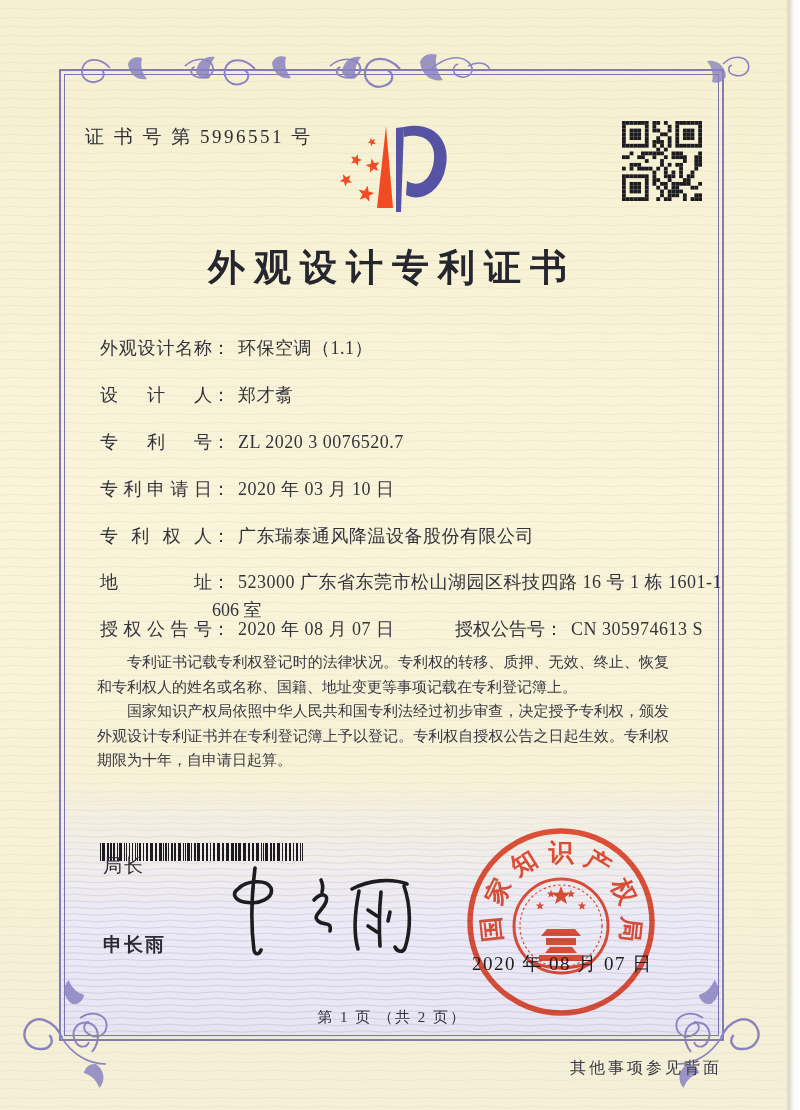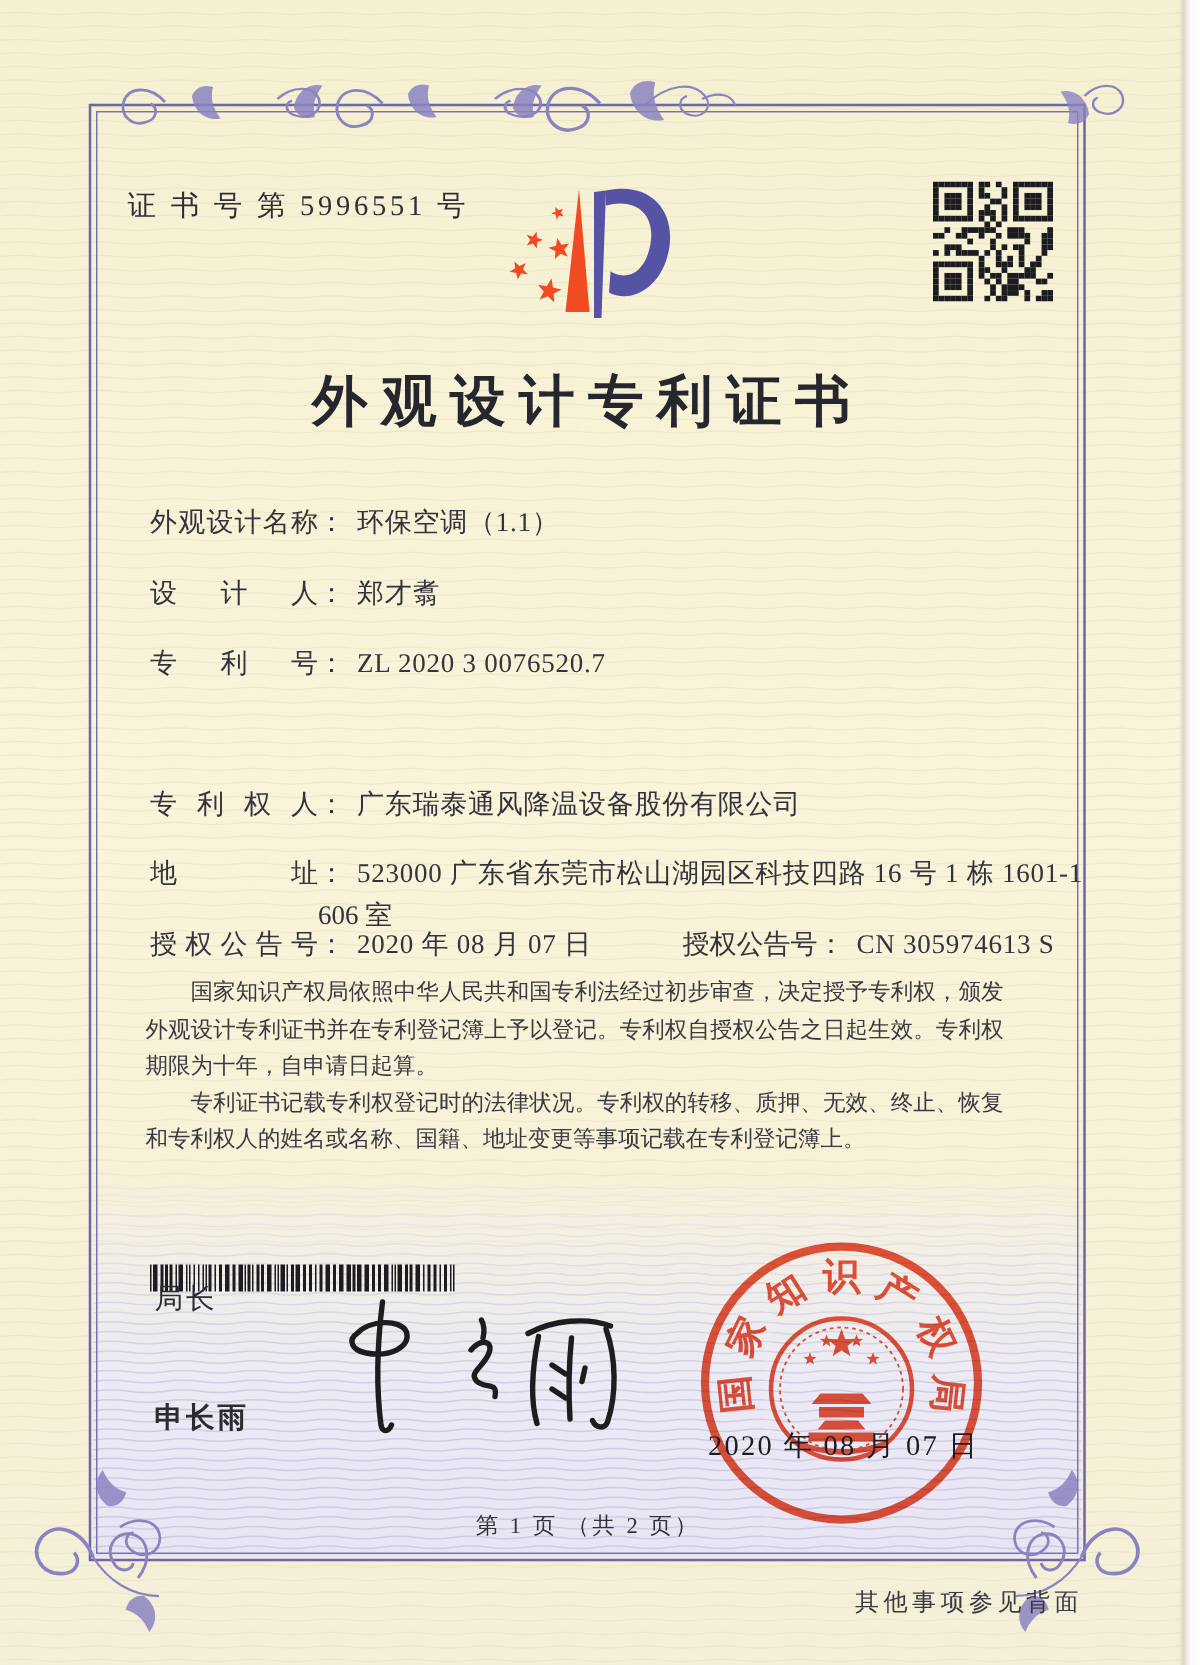--- a/index.html
+++ b/index.html
@@ -521,37 +521,40 @@
 
   <div class="abs row" style="top:336px">
     <span class="lbl">外观设计名称</span><span class="colon">：</span><span class="val">环保空调（1.1）</span>
   </div>
   <div class="abs row" style="top:383px">
     <span class="lbl">设计人</span><span class="colon">：</span><span class="val">郑才翥</span>
   </div>
   <div class="abs row" style="top:430px">
     <span class="lbl">专利号</span><span class="colon">：</span><span class="val">ZL 2020 3 0076520.7</span>
   </div>
+  <div class="abs row" style="top:477px">
+    <span class="lbl">专利申请日</span><span class="colon">：</span><span class="val">2020 年 03 月 10 日</span>
+  </div>
   <div class="abs row" style="top:524px">
     <span class="lbl">专利权人</span><span class="colon">：</span><span class="val">广东瑞泰通风降温设备股份有限公司</span>
   </div>
   <div class="abs row" style="top:570px">
     <span class="lbl">地址</span><span class="colon">：</span><span class="val">523000 广东省东莞市松山湖园区科技四路 16 号 1 栋 1601-1</span>
   </div>
   <div class="abs addr2" style="top:598px">606 室</div>
   <div class="abs row" style="top:617px">
     <span class="lbl">授权公告号</span><span class="colon">：</span><span class="val">2020 年 08 月 07 日</span>
     <span class="grant-right">
       <span>授权公告号</span><span class="colon">：</span><span class="val">CN 305974613 S</span>
     </span>
   </div>
 
   <div class="abs body-text">
+    <p>专利证书记载专利权登记时的法律状况。专利权的转移、质押、无效、终止、恢复和专利权人的姓名或名称、国籍、地址变更等事项记载在专利登记簿上。</p>
     <p>国家知识产权局依照中华人民共和国专利法经过初步审查，决定授予专利权，颁发外观设计专利证书并在专利登记簿上予以登记。专利权自授权公告之日起生效。专利权期限为十年，自申请日起算。</p>
-    <p>专利证书记载专利权登记时的法律状况。专利权的转移、质押、无效、终止、恢复和专利权人的姓名或名称、国籍、地址变更等事项记载在专利登记簿上。</p>
   </div>
 
   <div class="abs barcode" id="barcode"><span style="width: 1px; margin-right: 1px; background: rgb(27, 27, 32);"></span><span style="width: 3px; margin-right: 2px; background: rgb(27, 27, 32);"></span><span style="width: 2px; margin-right: 1px; background: rgb(27, 27, 32);"></span><span style="width: 2px; margin-right: 1px; background: rgb(27, 27, 32);"></span><span style="width: 2px; margin-right: 2px; background: rgb(27, 27, 32);"></span><span style="width: 1px; margin-right: 1px; background: rgb(27, 27, 32);"></span><span style="width: 3px; margin-right: 2px; background: rgb(27, 27, 32);"></span><span style="width: 1px; margin-right: 1px; background: rgb(27, 27, 32);"></span><span style="width: 1px; margin-right: 2px; background: rgb(27, 27, 32);"></span><span style="width: 1px; margin-right: 2px; background: rgb(27, 27, 32);"></span><span style="width: 1px; margin-right: 2px; background: rgb(27, 27, 32);"></span><span style="width: 1px; margin-right: 1px; background: rgb(27, 27, 32);"></span><span style="width: 1px; margin-right: 1px; background: rgb(27, 27, 32);"></span><span style="width: 2px; margin-right: 2px; background: rgb(27, 27, 32);"></span><span style="width: 1px; margin-right: 2px; background: rgb(27, 27, 32);"></span><span style="width: 2px; margin-right: 2px; background: rgb(27, 27, 32);"></span><span style="width: 3px; margin-right: 2px; background: rgb(27, 27, 32);"></span><span style="width: 2px; margin-right: 2px; background: rgb(27, 27, 32);"></span><span style="width: 3px; margin-right: 1px; background: rgb(27, 27, 32);"></span><span style="width: 1px; margin-right: 1px; background: rgb(27, 27, 32);"></span><span style="width: 2px; margin-right: 1px; background: rgb(27, 27, 32);"></span><span style="width: 1px; margin-right: 2px; background: rgb(27, 27, 32);"></span><span style="width: 2px; margin-right: 1px; background: rgb(27, 27, 32);"></span><span style="width: 2px; margin-right: 2px; background: rgb(27, 27, 32);"></span><span style="width: 3px; margin-right: 2px; background: rgb(27, 27, 32);"></span><span style="width: 1px; margin-right: 1px; background: rgb(27, 27, 32);"></span><span style="width: 1px; margin-right: 1px; background: rgb(27, 27, 32);"></span><span style="width: 3px; margin-right: 1px; background: rgb(27, 27, 32);"></span><span style="width: 1px; margin-right: 2px; background: rgb(27, 27, 32);"></span><span style="width: 2px; margin-right: 1px; background: rgb(27, 27, 32);"></span><span style="width: 3px; margin-right: 2px; background: rgb(27, 27, 32);"></span><span style="width: 2px; margin-right: 2px; background: rgb(27, 27, 32);"></span><span style="width: 2px; margin-right: 2px; background: rgb(27, 27, 32);"></span><span style="width: 1px; margin-right: 2px; background: rgb(27, 27, 32);"></span><span style="width: 2px; margin-right: 2px; background: rgb(27, 27, 32);"></span><span style="width: 3px; margin-right: 2px; background: rgb(27, 27, 32);"></span><span style="width: 2px; margin-right: 2px; background: rgb(27, 27, 32);"></span><span style="width: 3px; margin-right: 2px; background: rgb(27, 27, 32);"></span><span style="width: 3px; margin-right: 1px; background: rgb(27, 27, 32);"></span><span style="width: 2px; margin-right: 1px; background: rgb(27, 27, 32);"></span><span style="width: 3px; margin-right: 2px; background: rgb(27, 27, 32);"></span><span style="width: 3px; margin-right: 2px; background: rgb(27, 27, 32);"></span><span style="width: 2px; margin-right: 2px; background: rgb(27, 27, 32);"></span><span style="width: 2px; margin-right: 2px; background: rgb(27, 27, 32);"></span><span style="width: 3px; margin-right: 2px; background: rgb(27, 27, 32);"></span><span style="width: 1px; margin-right: 1px; background: rgb(27, 27, 32);"></span><span style="width: 1px; margin-right: 1px; background: rgb(27, 27, 32);"></span><span style="width: 3px; margin-right: 2px; background: rgb(27, 27, 32);"></span><span style="width: 2px; margin-right: 1px; background: rgb(27, 27, 32);"></span><span style="width: 2px; margin-right: 2px; background: rgb(27, 27, 32);"></span><span style="width: 3px; margin-right: 2px; background: rgb(27, 27, 32);"></span><span style="width: 1px; margin-right: 2px; background: rgb(27, 27, 32);"></span><span style="width: 2px; margin-right: 2px; background: rgb(27, 27, 32);"></span><span style="width: 2px; margin-right: 2px; background: rgb(27, 27, 32);"></span><span style="width: 1px; margin-right: 2px; background: rgb(27, 27, 32);"></span><span style="width: 2px; margin-right: 2px; background: rgb(27, 27, 32);"></span><span style="width: 1px; margin-right: 1px; background: rgb(27, 27, 32);"></span><span style="width: 1px; margin-right: 2px; background: rgb(27, 27, 32);"></span></div>
 
   <div class="abs director-label">局长</div>
   <div class="abs director-name">申长雨</div>
 
   <svg class="abs signature" width="200" height="108" viewBox="0 0 200 108" fill="none" stroke="#1d1c1e" stroke-width="3.6" stroke-linecap="round">
     <path d="M37,10 C34,34 32,62 36,92 C37,97 41,97 43,92"></path>
     <path d="M20,31 C28,22 49,21 53,30 C56,40 42,47 26,44 C16,42 14,35 20,31"></path>

